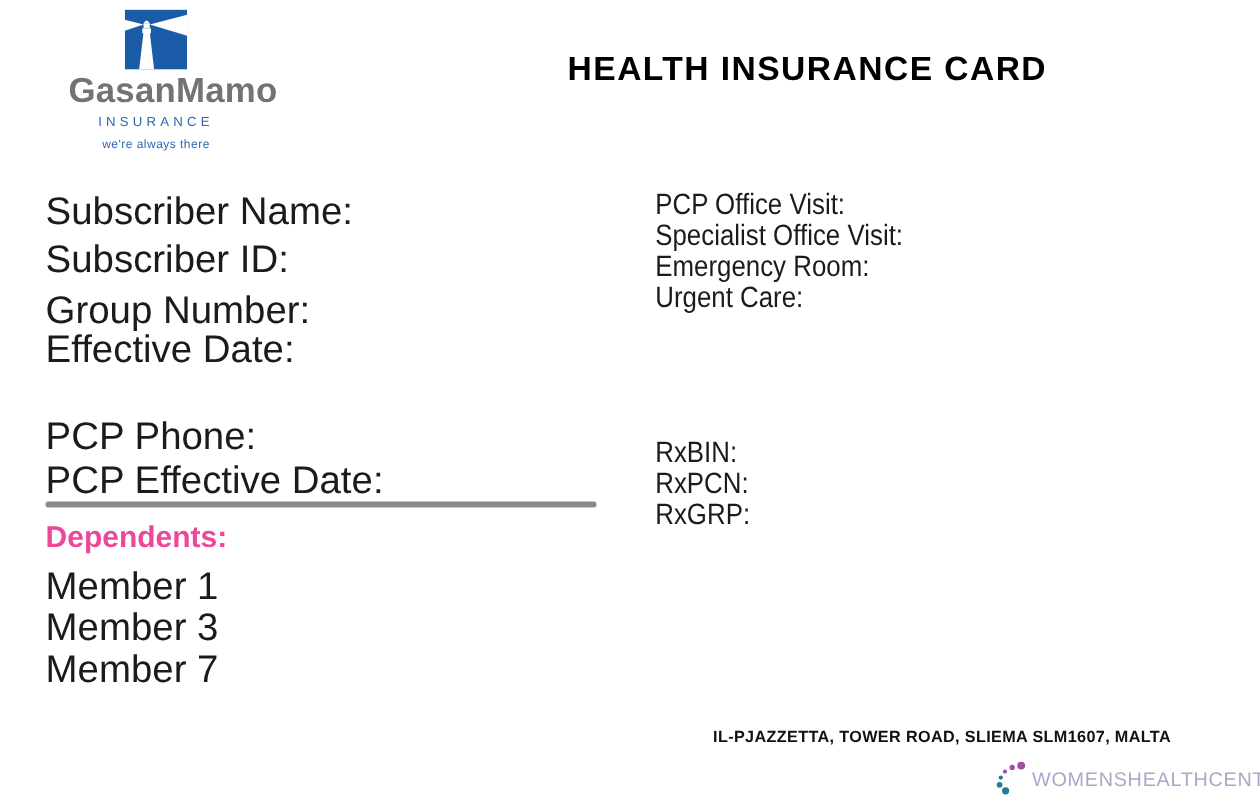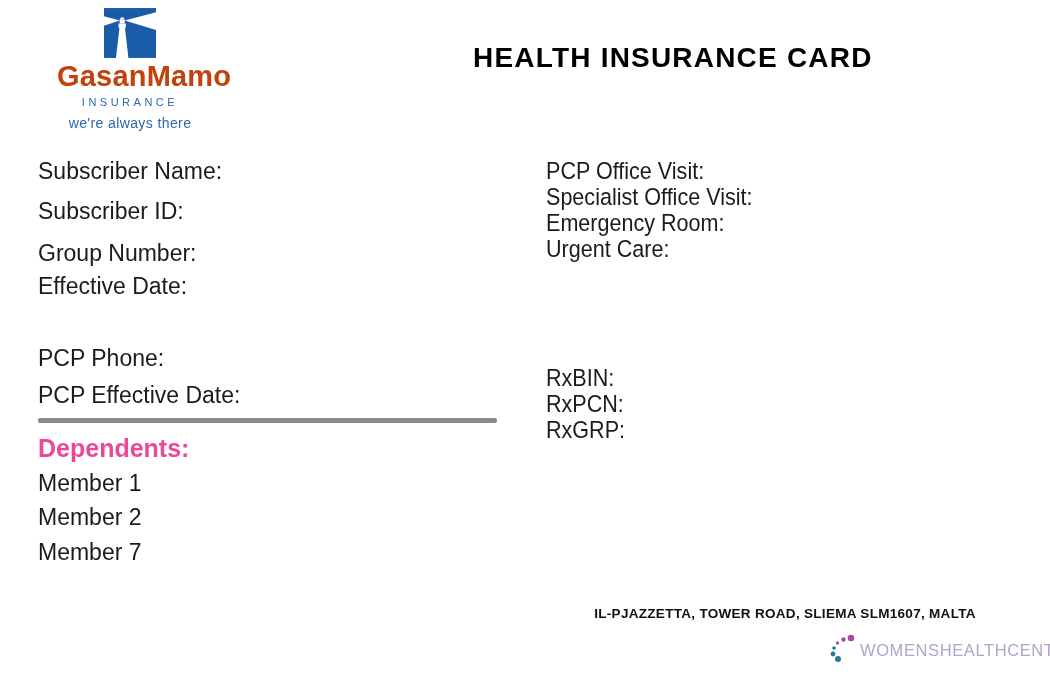--- a/index.html
+++ b/index.html
@@ -3,27 +3,27 @@
 <meta charset="utf-8">
 <style>
   html,body{margin:0;padding:0;background:#ffffff;}
   .card{
     position:relative;width:1050px;height:675px;background:#ffffff;overflow:hidden;
     font-family:"Liberation Sans","DejaVu Sans",sans-serif;color:#161616;
   }
   
   .logo-block{position:absolute;left:40px;top:8px;width:180px;text-align:center;}
   .logo-mark{display:block;margin:0 auto;}
-  .brand-name{font-size:29px;font-weight:bold;color:#c2410c;letter-spacing:0.2px;margin-top:2px;margin-left:17px;}
+  .brand-name{font-size:29px;font-weight:bold;color:#737373;letter-spacing:0.2px;margin-top:2px;margin-left:17px;}
   .brand-sub{font-size:11px;color:#3166AE;letter-spacing:3.5px;margin-top:3px;}
-  .brand-tagline{font-size:14px;color:#2E66AD;margin-top:7px;letter-spacing:0.4px;}
+  .brand-tagline{font-size:10px;color:#2E66AD;margin-top:7px;letter-spacing:0.4px;}
   
   .card-title{position:absolute;left:473px;top:42px;font-size:28px;font-weight:bold;color:#000;letter-spacing:1.2px;white-space:nowrap;}
   
-  .field{position:absolute;left:38px;font-size:23px;color:#1b1b1b;white-space:nowrap;}
+  .field{position:absolute;left:38px;font-size:32px;color:#1b1b1b;white-space:nowrap;}
   .lf0{top:158px}.lf1{top:198px}.lf2{top:240px}.lf3{top:273px}.lf4{top:310px}.lf5{top:345px}.lf6{top:382px}
   .divider{position:absolute;left:38px;top:418px;width:459px;height:5px;background:#8A8A8A;border-radius:2px;}
   .dep-heading{position:absolute;left:38px;top:434px;font-size:25px;font-weight:bold;color:#ec4899;}
   .m0{top:470px}.m1{top:504px}.m2{top:539px}
   
   .rfield{position:absolute;left:546px;font-size:24.5px;color:#1b1b1b;white-space:nowrap;
           transform:scaleX(0.88);transform-origin:0 50%;}
   .rv0{top:157px}.rv1{top:183px}.rv2{top:209px}.rv3{top:235px}
   .rx0{top:364px}.rx1{top:390px}.rx2{top:416px}
   
@@ -60,21 +60,21 @@
   <div class="field lf1">Subscriber ID:</div>
   <div class="field lf2">Group Number:</div>
   <div class="field lf3">Effective Date:</div>
   <div class="field lf5">PCP Phone:</div>
   <div class="field lf6">PCP Effective Date:</div>
 
   <div class="divider"></div>
 
   <div class="dep-heading">Dependents:</div>
   <div class="field m0">Member 1</div>
-  <div class="field m1">Member 2</div>
+  <div class="field m1">Member 3</div>
   <div class="field m2">Member 7</div>
 
   <div class="rfield rv0">PCP Office Visit:</div>
   <div class="rfield rv1">Specialist Office Visit:</div>
   <div class="rfield rv2">Emergency Room:</div>
   <div class="rfield rv3">Urgent Care:</div>
 
   <div class="rfield rx0">RxBIN:</div>
   <div class="rfield rx1">RxPCN:</div>
   <div class="rfield rx2">RxGRP:</div>

